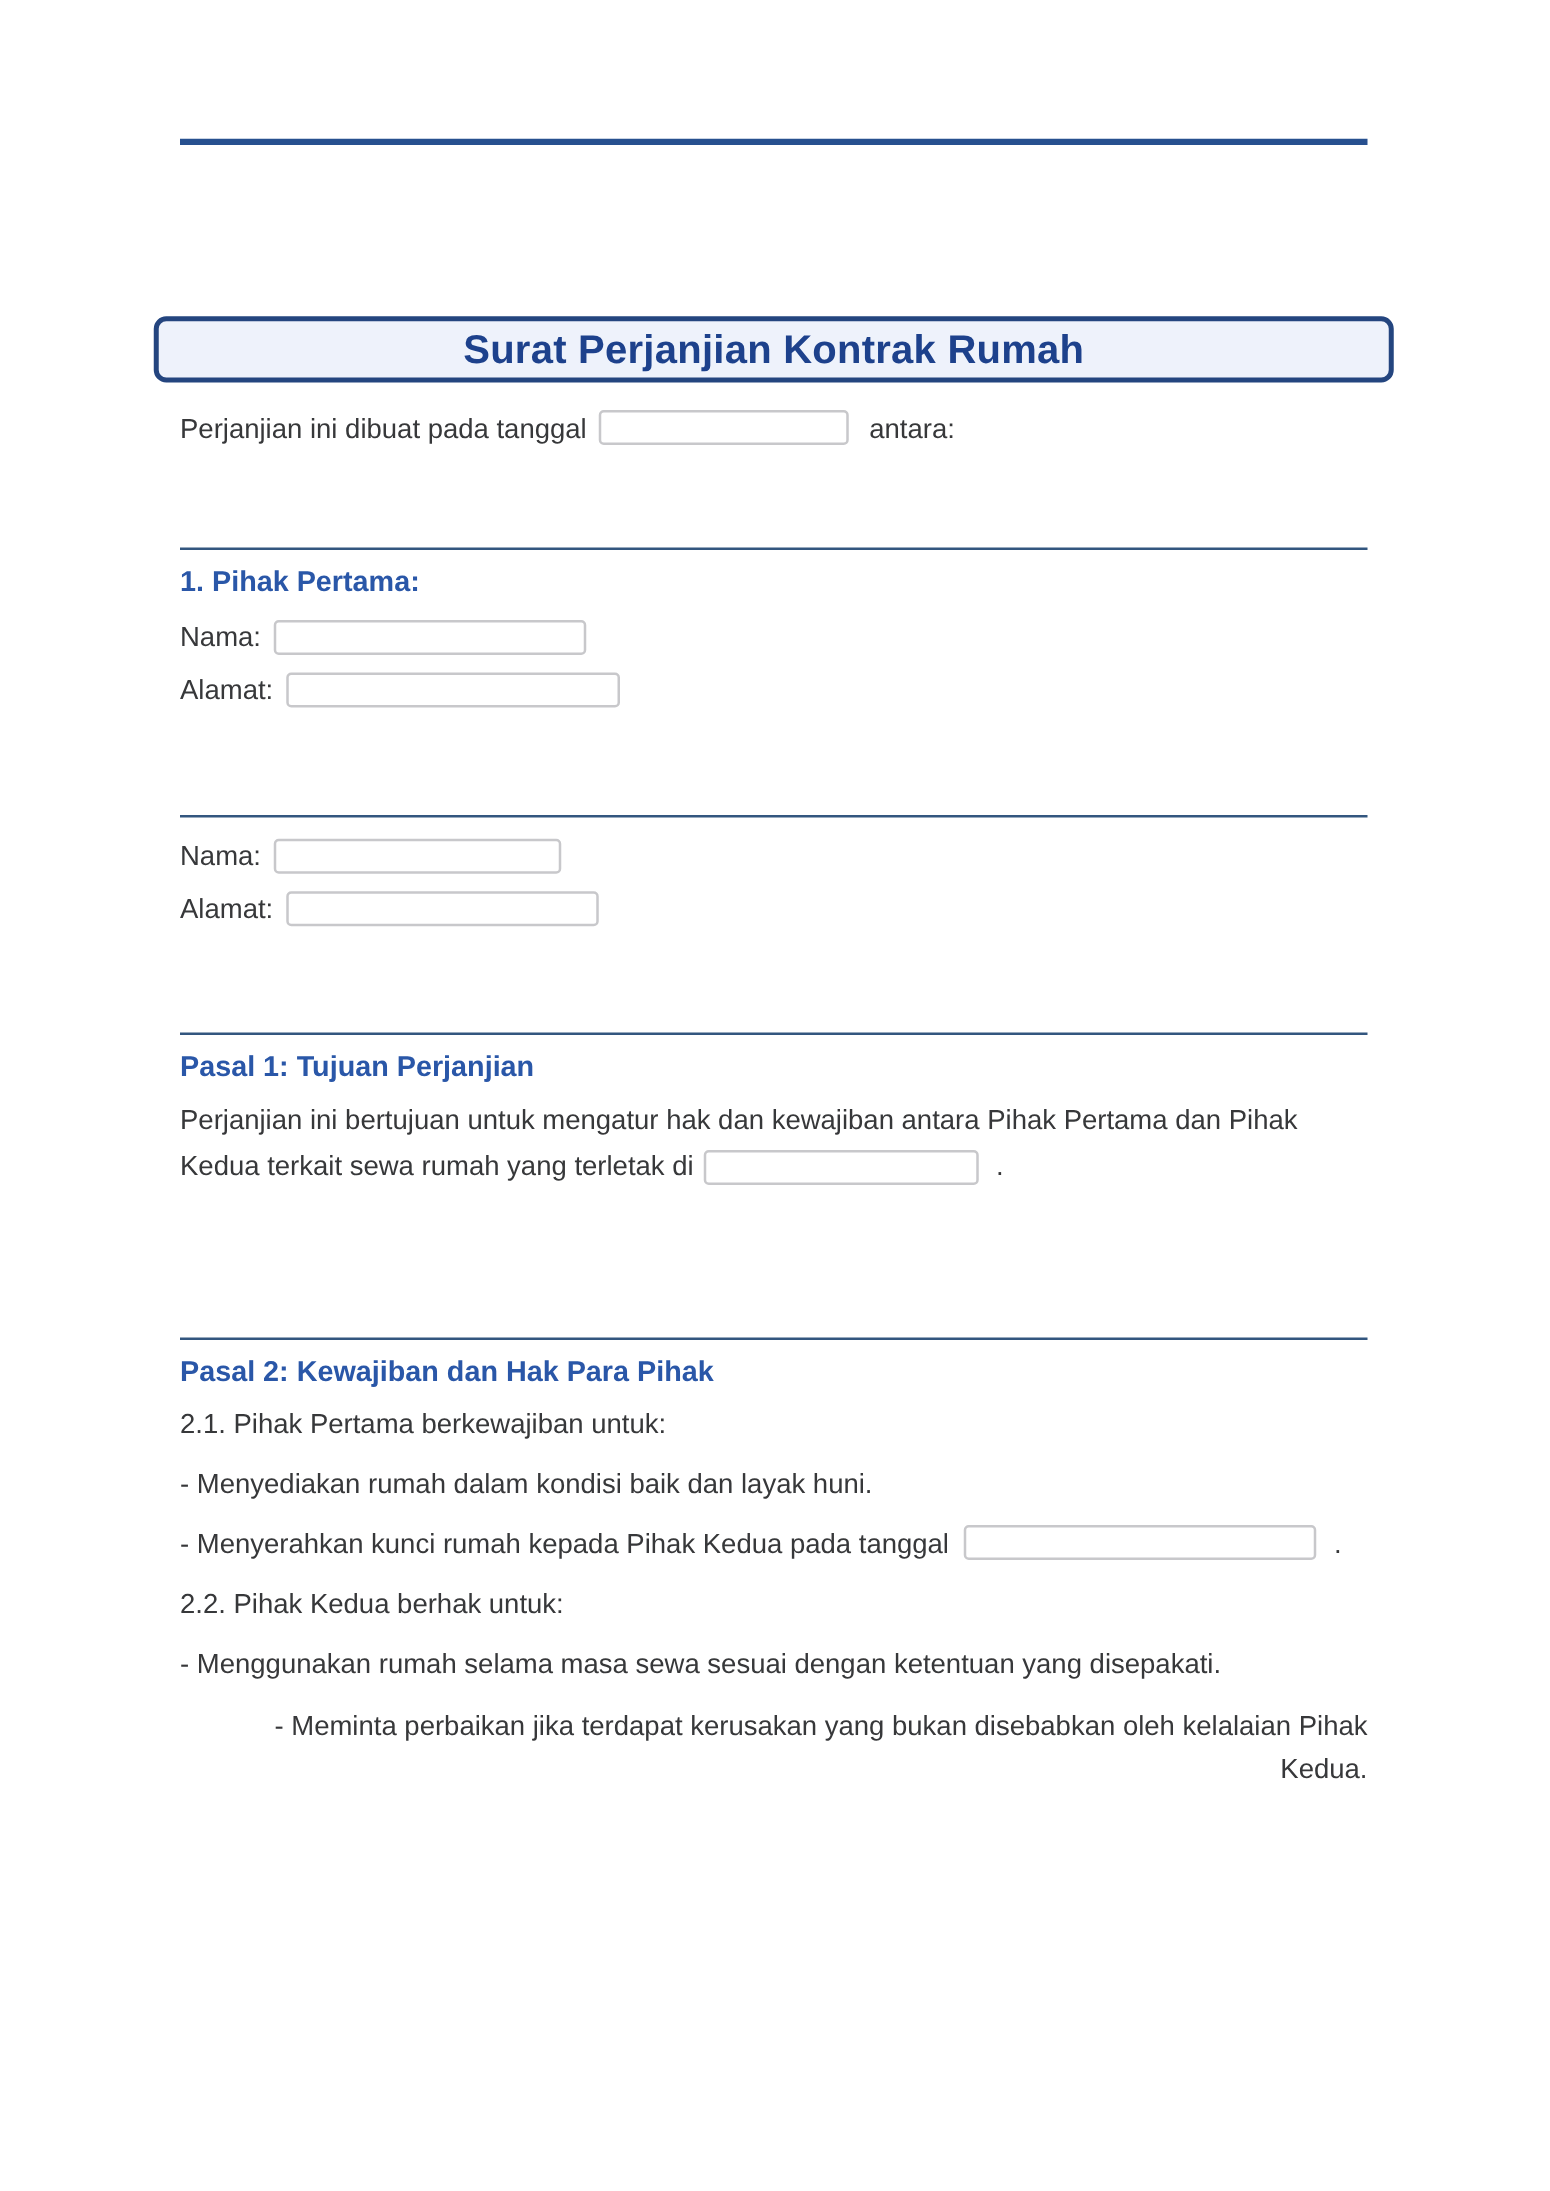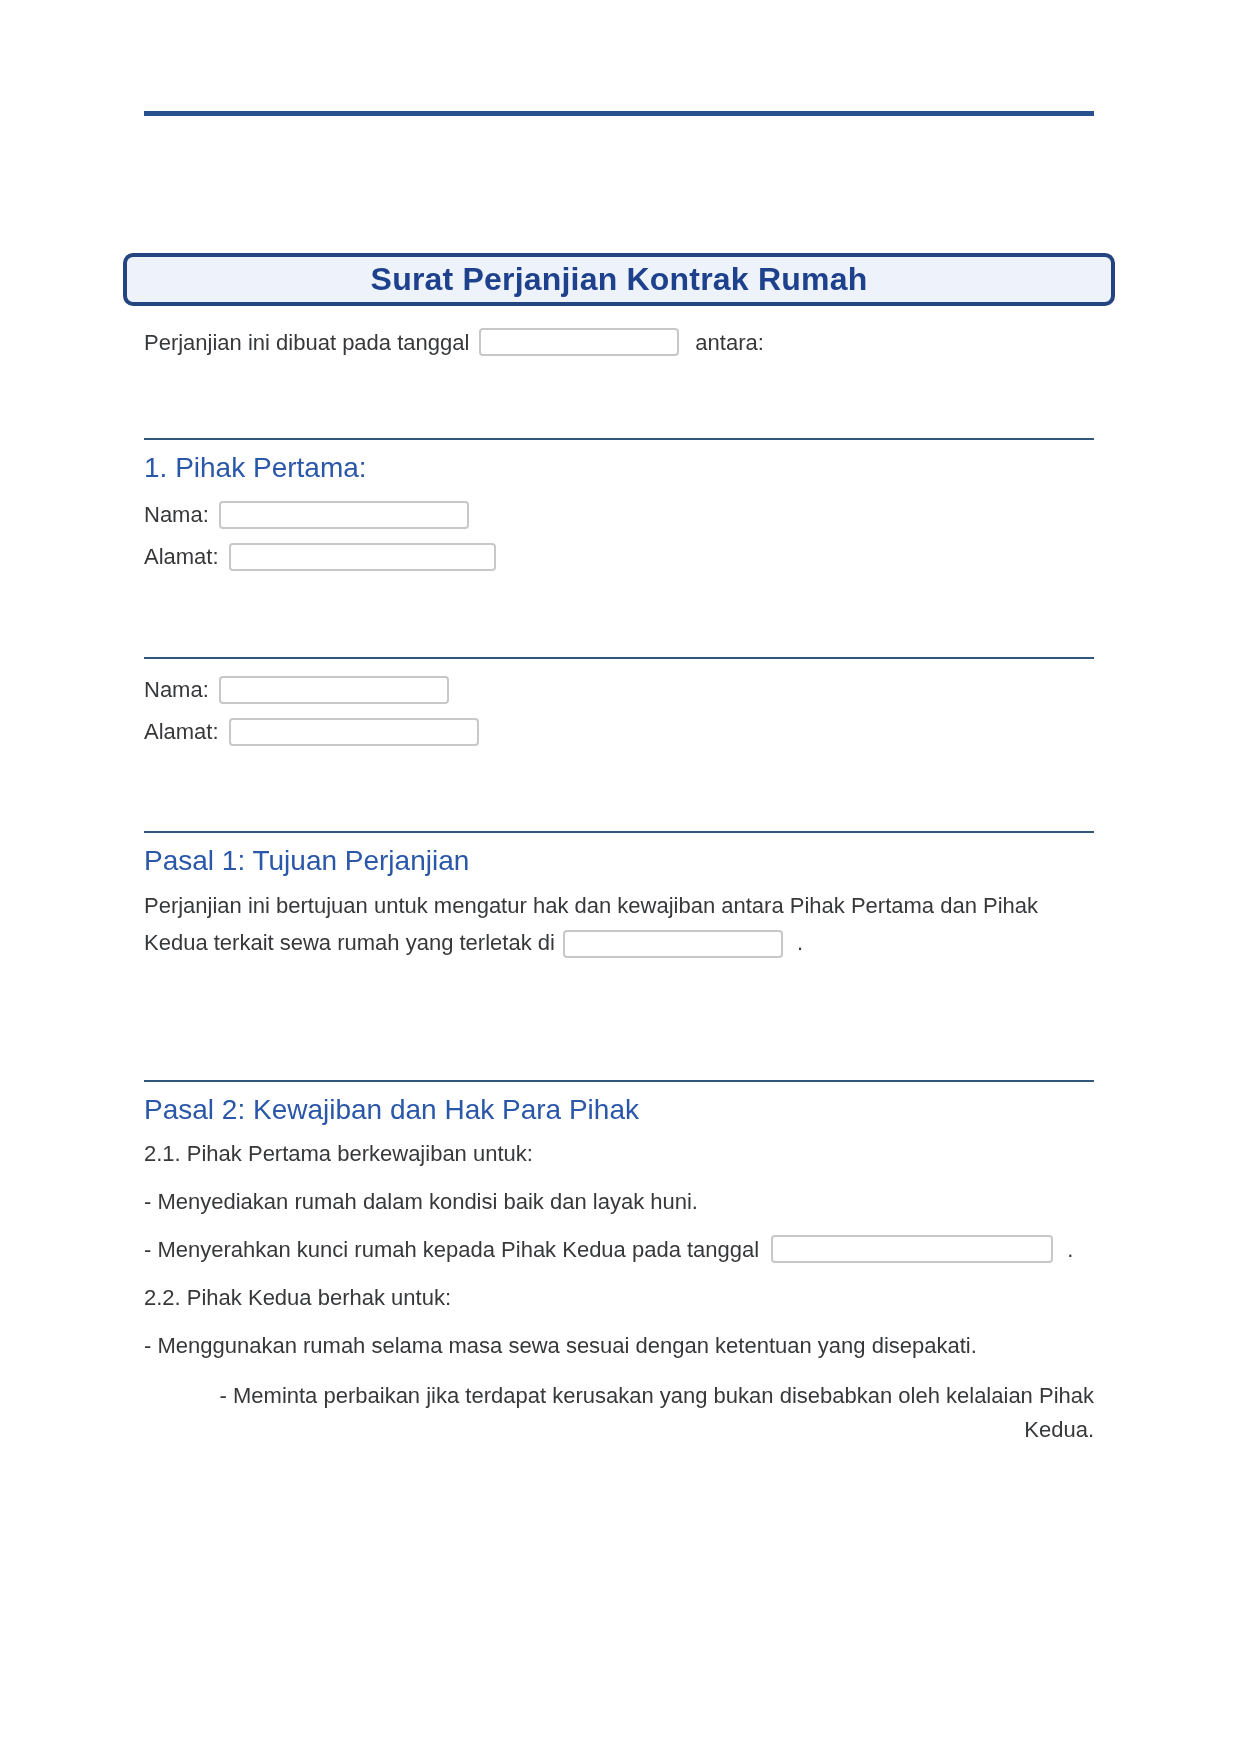--- a/index.html
+++ b/index.html
@@ -45,21 +45,21 @@
     vertical-align:middle;
   }
   .w-date1{width:200px;margin-left:10px;}
   .after-date1{margin-left:16px;}
   .section1{margin-top:82px;}
   .section2{margin-top:85px;}
   .section3{margin-top:84px;}
   .section4{margin-top:119px;}
   .divider{height:2px;width:950px;background:#33567f;border:none;margin:0;}
   .section h2{
-    margin:12px 0 0;font-size:28px;font-weight:normal;color:#2a57a8;
+    margin:12px 0 0;font-size:23px;font-weight:bold;color:#2a57a8;
   }
   .field-row{
     display:flex;align-items:center;
     font-size:22px;height:30px;
   }
   .row-first{margin-top:16px;}
   .row-next{margin-top:12px;}
   .field-row label{margin-right:10px;}
   .w-nama1{width:250px;}
   .w-alamat1{width:267px;}

